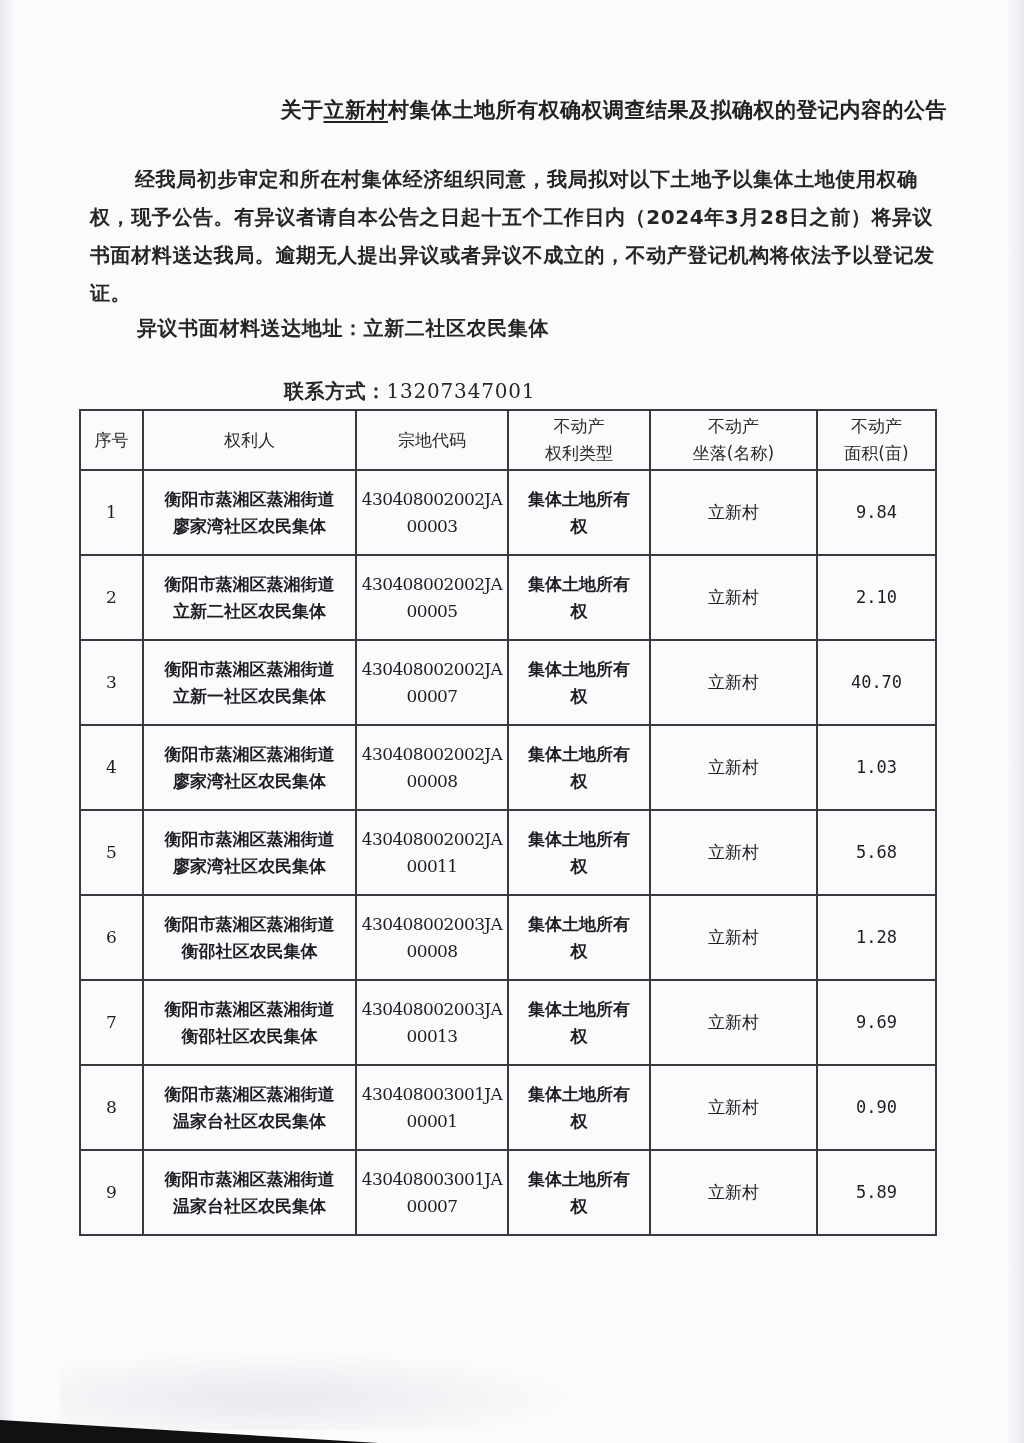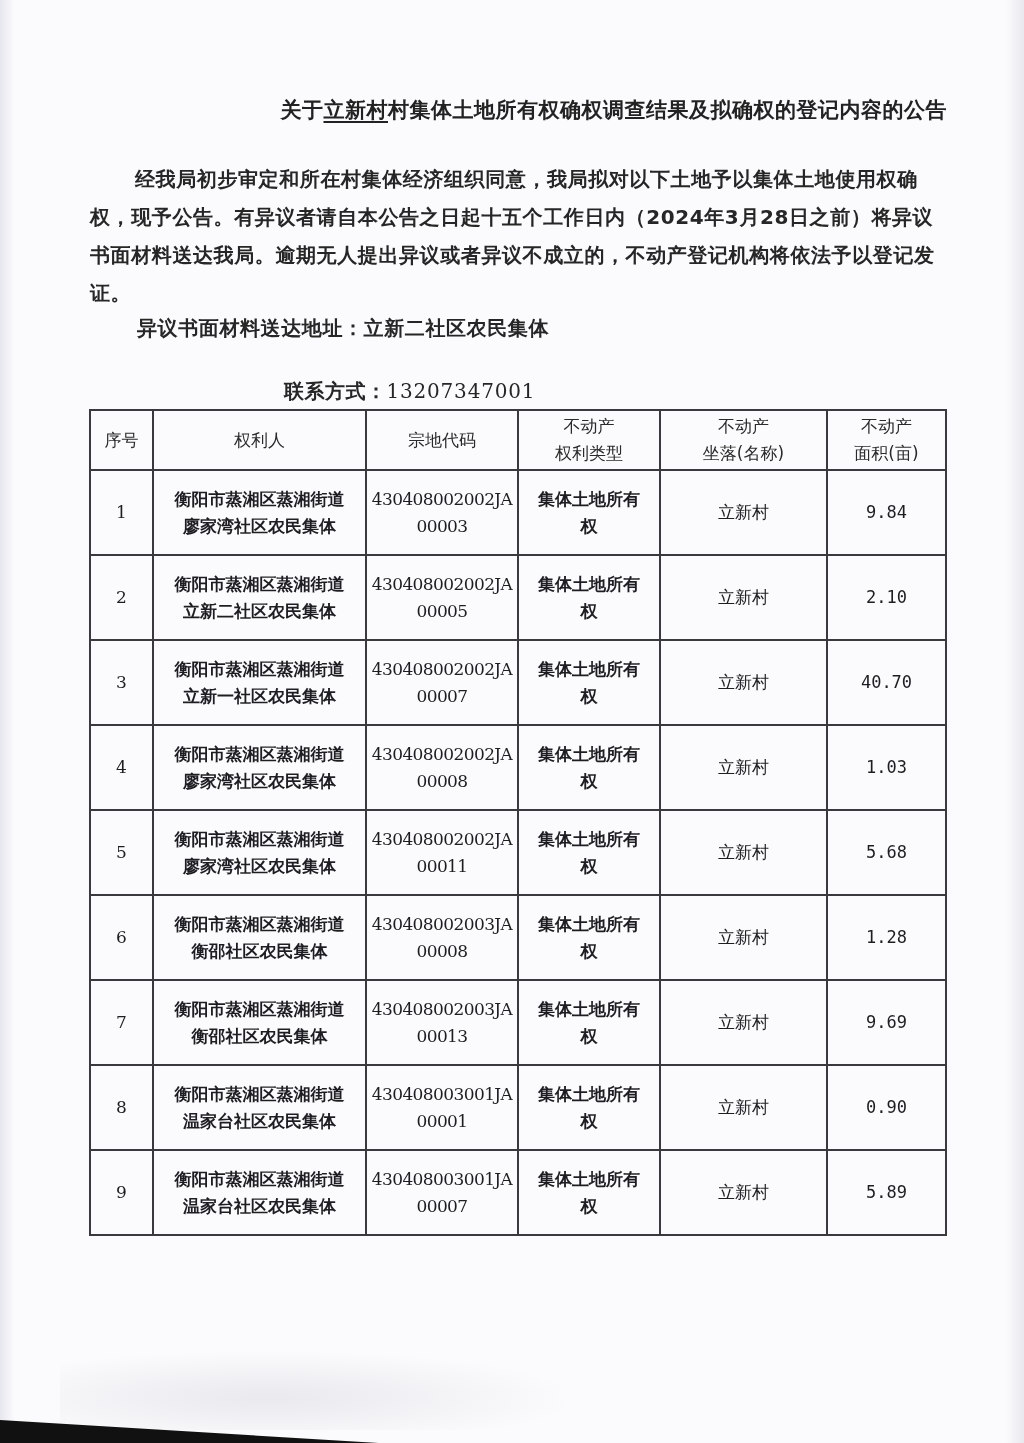--- a/index.html
+++ b/index.html
@@ -43,21 +43,21 @@
     font-family: "DejaVu Sans", "Liberation Sans", sans-serif;
     font-size: 20px; font-weight: bold; color: #262626; letter-spacing: 0.6px;
   }
   .contact {
     position: absolute; left: 284px; top: 378px;
     font-family: "DejaVu Sans", "Liberation Sans", sans-serif;
     font-size: 20px; font-weight: bold; color: #262626; letter-spacing: 0.5px;
   }
   .contact .num { font-family: "DejaVu Serif", "Liberation Serif", serif; font-weight: normal; letter-spacing: 0.8px; text-align: right; }
   table.reg {
-    position: absolute; left: 89px; top: 409px;
+    position: absolute; left: 79px; top: 409px;
     border-collapse: collapse; table-layout: fixed;
     width: 856px;
   }
   table.reg td, table.reg th {
     border: 2px solid #3a3a3e; text-align: center; vertical-align: middle;
     padding: 0 2px; overflow: hidden;
   }
   table.reg th {
     height: 58px; font-weight: normal; font-size: 17px; line-height: 27px;
     font-family: "DejaVu Sans", "Liberation Sans", sans-serif; color: #2a2a2a;

